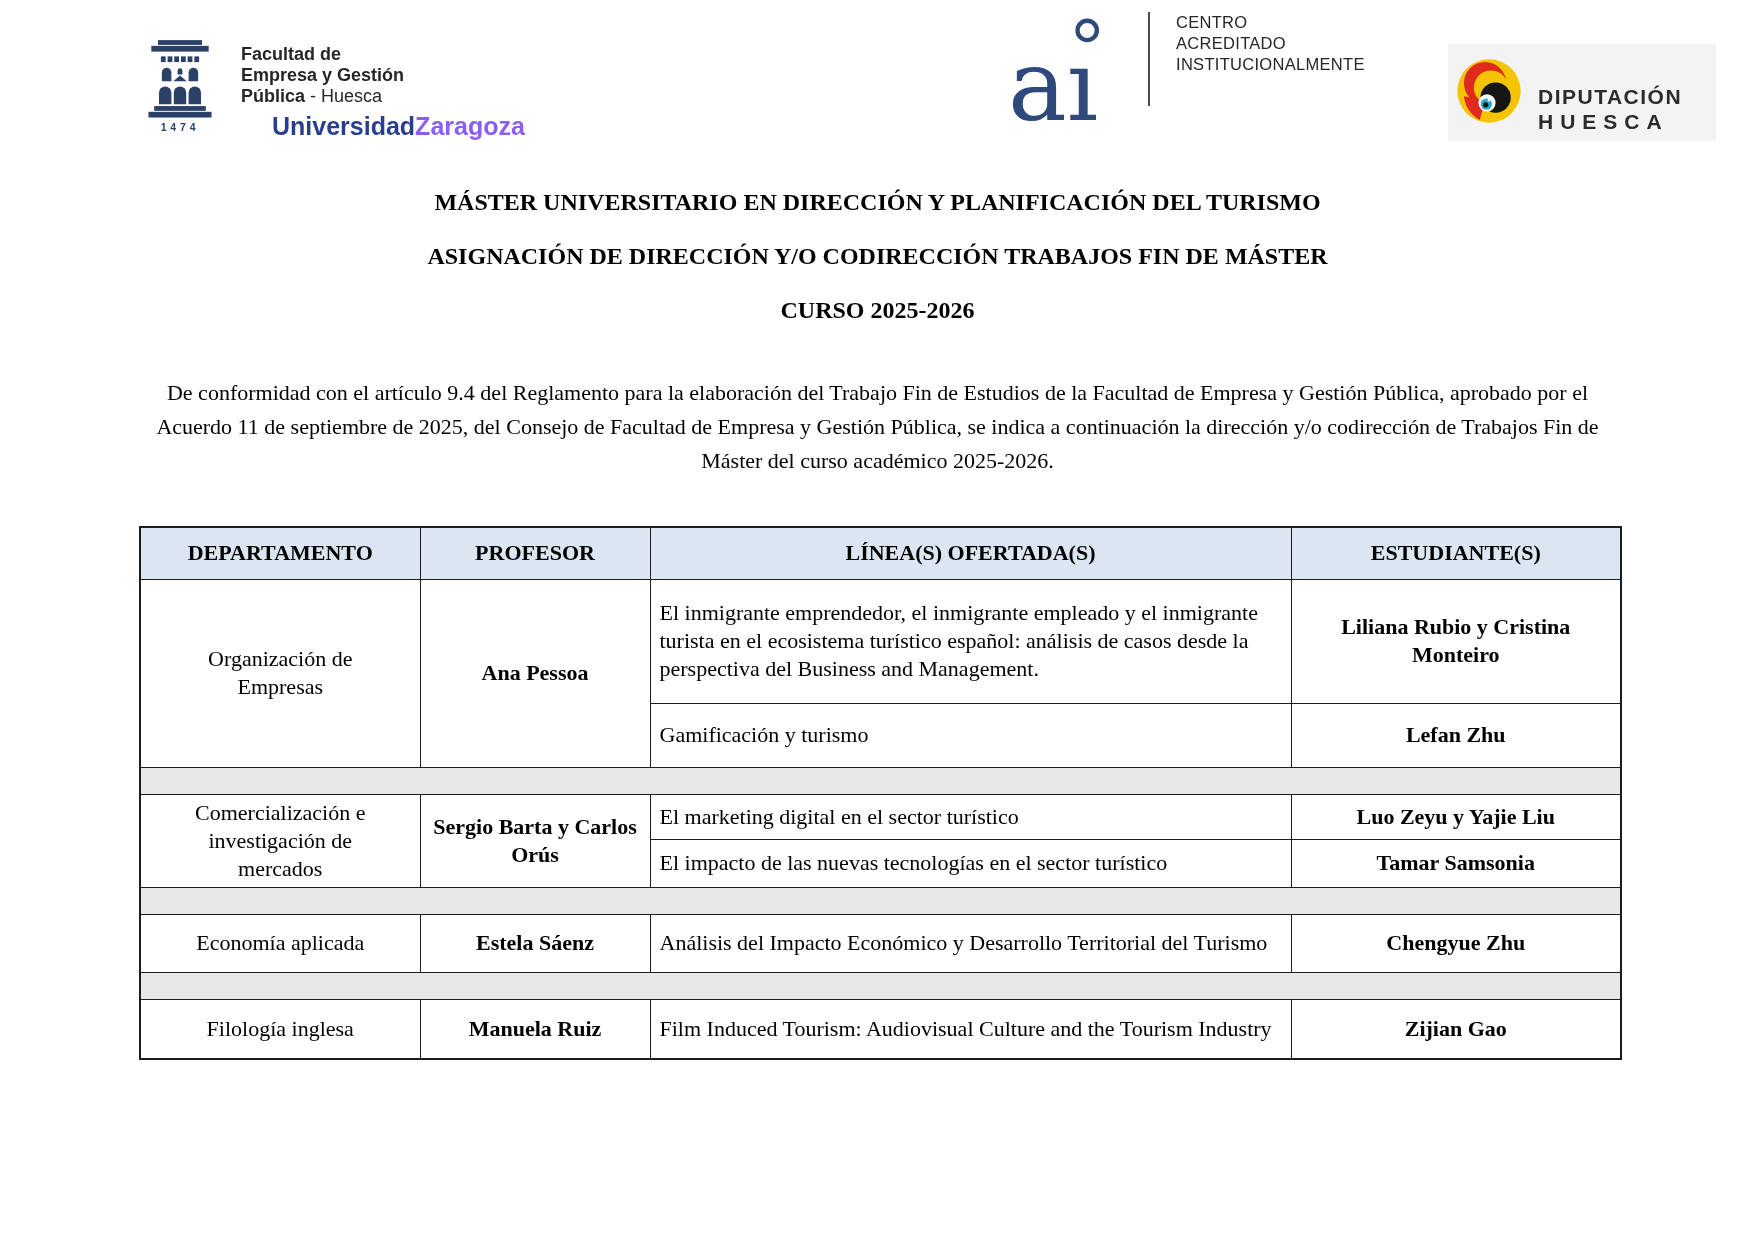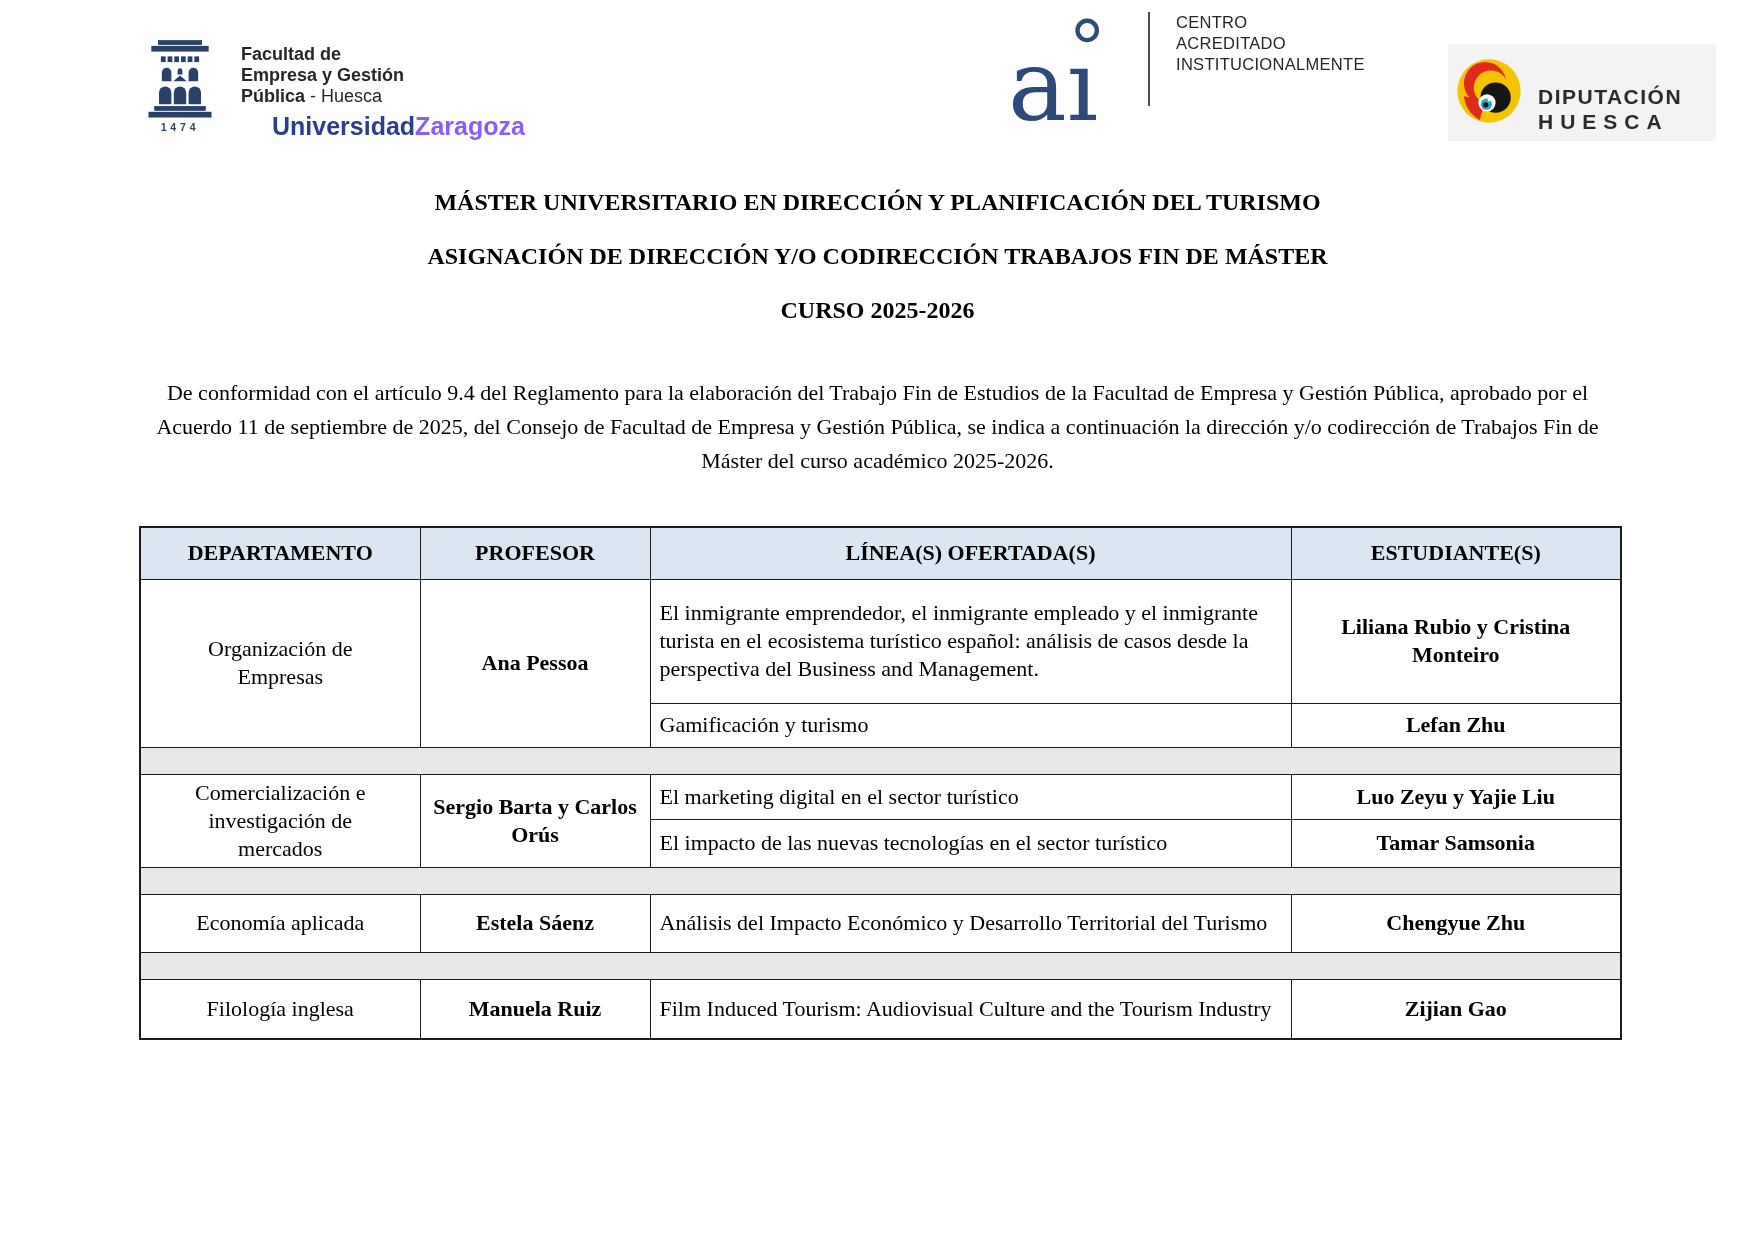--- a/index.html
+++ b/index.html
@@ -153,21 +153,21 @@
       </tr>
     </thead>
     <tbody>
 
       <tr style="height:124px">
         <td class="dept" rowspan="2">Organización de Empresas</td>
         <td class="prof" rowspan="2">Ana Pessoa</td>
         <td class="line">El inmigrante emprendedor, el inmigrante empleado y el inmigrante turista en el ecosistema turístico español: análisis de casos desde la perspectiva del Business and Management.</td>
         <td class="stud">Liliana Rubio y Cristina Monteiro</td>
       </tr>
-      <tr style="height:44px">
+      <tr style="height:64px">
         <td class="line">Gamificación y turismo</td>
         <td class="stud">Lefan Zhu</td>
       </tr>
       <tr class="sep">
           <td colspan="4"></td>
         </tr>
 
       <tr style="height:43px">
         <td class="dept" rowspan="2">Comercialización e investigación de mercados</td>
         <td class="prof" rowspan="2">Sergio Barta y Carlos Orús</td>

